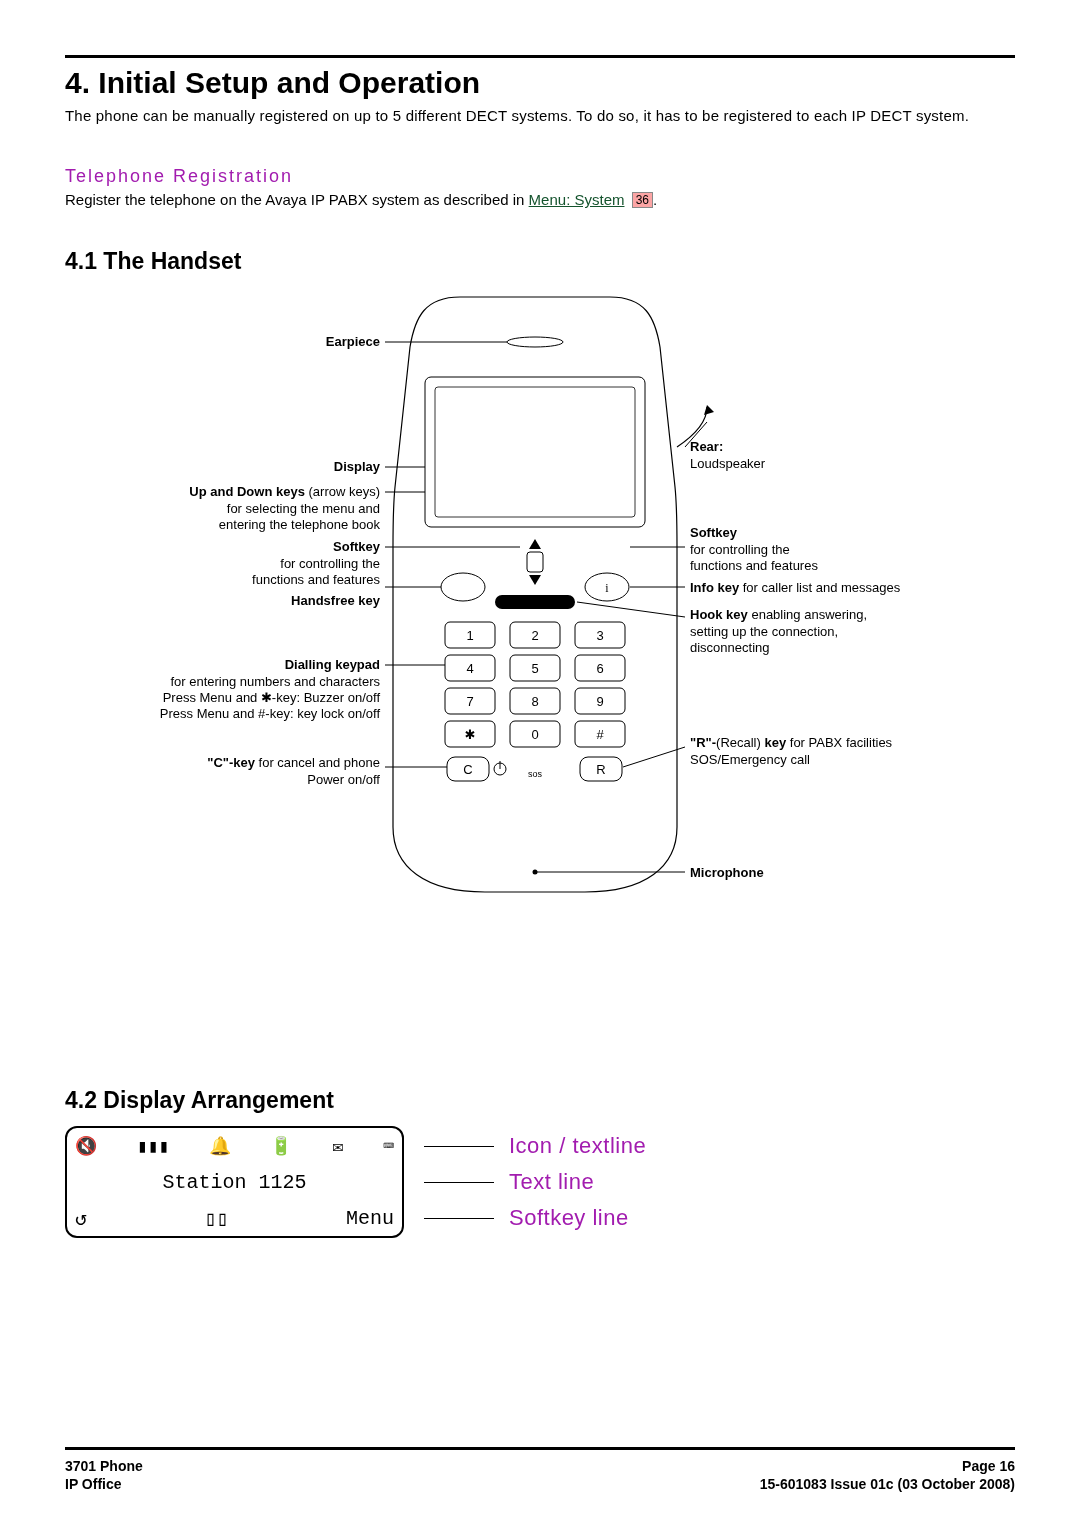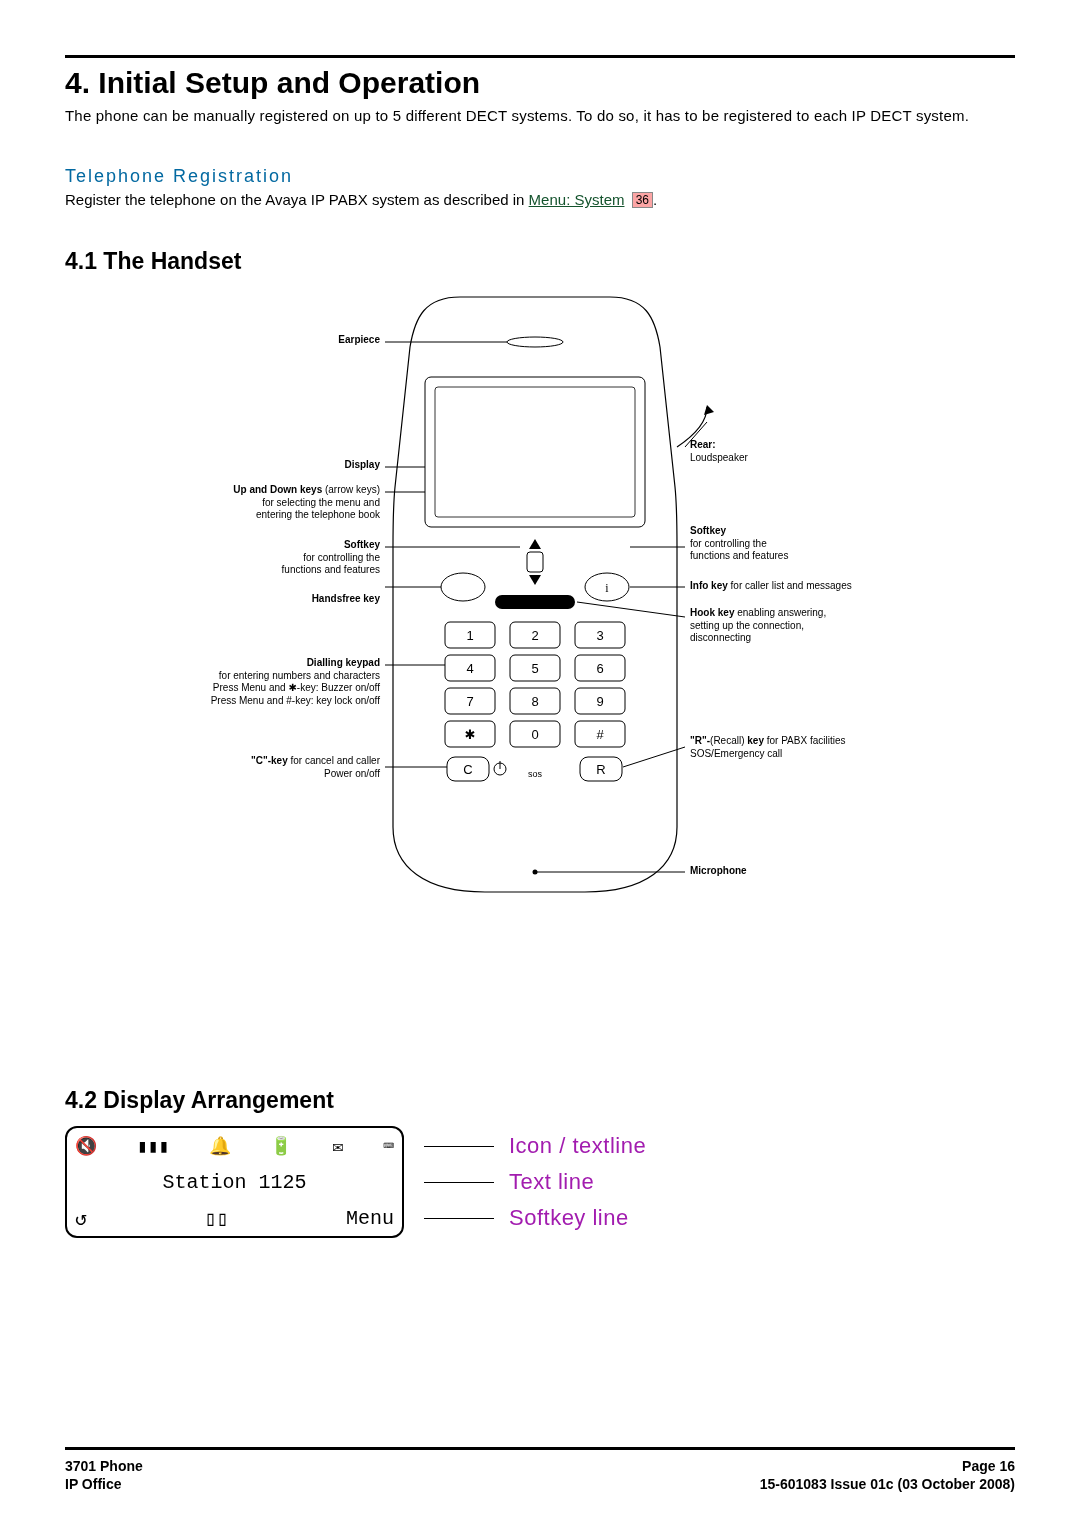--- a/index.html
+++ b/index.html
@@ -29,21 +29,21 @@
   .intro {
     font-size: 15px;
     line-height: 1.35;
     margin: 0 0 40px 0;
     letter-spacing: 0.2px;
   }
   .subhead {
     font-family: Arial, Helvetica, sans-serif;
     font-size: 18px;
     letter-spacing: 2px;
-    color: #0369a1;
+    color: #a21caf;
     margin-bottom: 4px;
   }
   .reg-line {
     font-size: 15px;
     margin-bottom: 40px;
   }
   a.menulink {
     color: #14532d;
     text-decoration: underline;
   }
@@ -71,21 +71,21 @@
     font-family: Arial, Helvetica, sans-serif;
   }
   .diagram svg {
     position: absolute;
     left: 0; top: 0;
     width: 820px;
     height: 640px;
   }
   .ann {
     position: absolute;
-    font-size: 10px;
+    font-size: 13px;
     line-height: 1.25;
   }
   .ann.right { text-align: left; }
   .ann.left  { text-align: right; }
   .ann b { font-weight: bold; }
 
   
   .disp-wrap {
     display: flex;
     align-items: center;
@@ -259,21 +259,21 @@
     <div class="ann left" style="top:172px; width:250px; left:5px;"><b>Display</b></div>
     <div class="ann left" style="top:197px; width:250px; left:5px; white-space:pre-line;"><b>Up and Down keys</b><span> (arrow keys)
 for selecting the menu and
 entering the telephone book</span></div>
     <div class="ann left" style="top:252px; width:250px; left:5px; white-space:pre-line;"><b>Softkey</b><br><span>for controlling the
 functions and features</span></div>
     <div class="ann left" style="top:306px; width:250px; left:5px;"><b>Handsfree key</b></div>
     <div class="ann left" style="top:370px; width:255px; left:0px; white-space:pre-line;"><b>Dialling keypad</b><br><span>for entering numbers and characters
 Press Menu and ✱-key: Buzzer on/off
 Press Menu and #-key: key lock on/off</span></div>
-    <div class="ann left" style="top:468px; width:250px; left:5px; white-space:pre-line;"><b>"C"-key</b><span> for cancel and caller
+    <div class="ann left" style="top:468px; width:250px; left:5px; white-space:pre-line;"><b>"C"-key</b><span> for cancel and phone
 Power on/off</span></div>
 
     <div class="ann right" style="top:152px; left:565px; width:220px; white-space:pre-line;"><b>Rear:</b><br><span>Loudspeaker</span></div>
     <div class="ann right" style="top:238px; left:565px; width:220px; white-space:pre-line;"><b>Softkey</b><br><span>for controlling the
 functions and features</span></div>
     <div class="ann right" style="top:293px; left:565px; width:240px;"><b>Info key</b><span> for caller list and messages</span></div>
     <div class="ann right" style="top:320px; left:565px; width:230px; white-space:pre-line;"><b>Hook key</b><span> enabling answering,
 setting up the connection,
 disconnecting</span></div>
     <div class="ann right" style="top:448px; left:565px; width:230px; white-space:pre-line;"><b>"R"-</b><span>(Recall) </span><b>key</b><span> for PABX facilities

